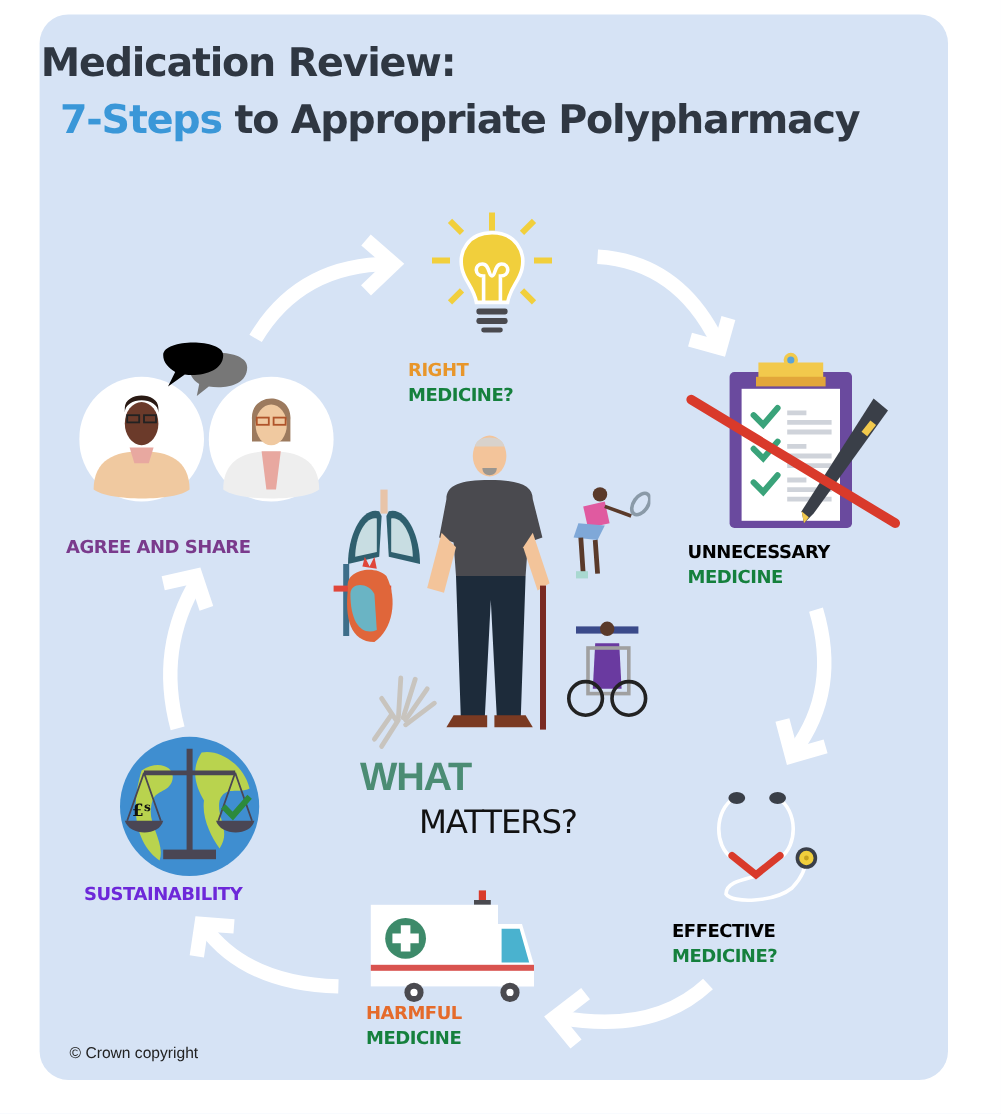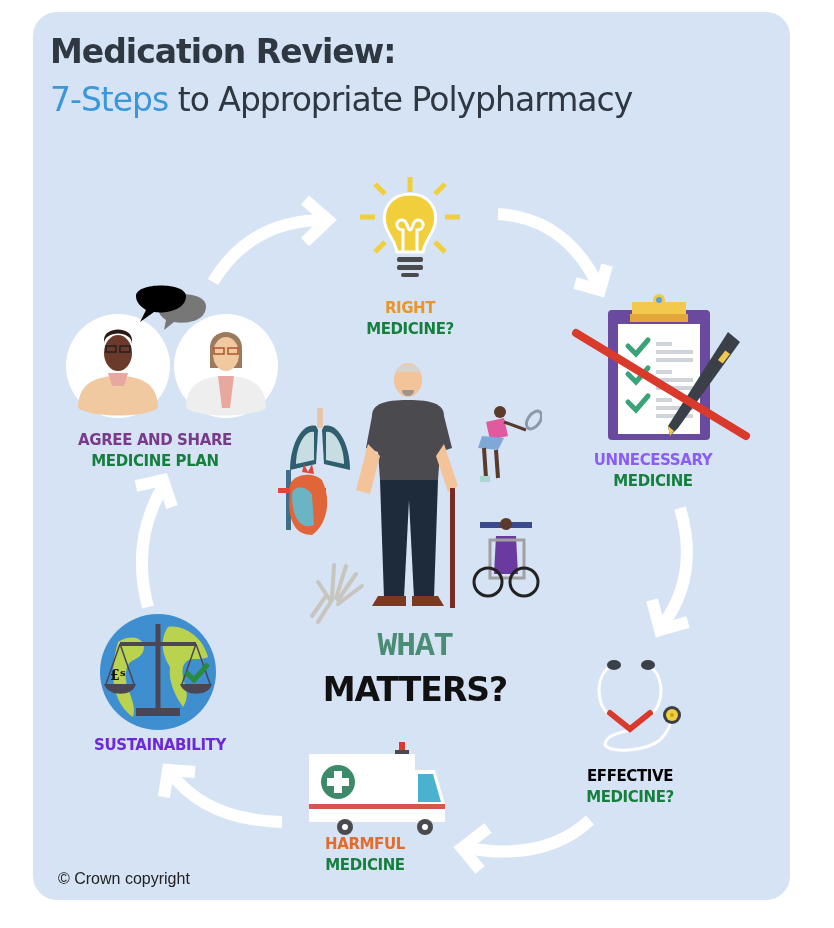--- a/index.html
+++ b/index.html
@@ -1,27 +1,27 @@
 <!DOCTYPE html>
 <html><head>
 <meta charset="utf-8">
 <style>
   html, body { margin: 0; padding: 0; background: #ffffff; }
   body { width: 834px; height: 928px; position: relative; overflow: hidden; font-family: "Liberation Sans", sans-serif; }
   .card { position: absolute; left: 33px; top: 12px; width: 757px; height: 888px; background: #d6e3f5; border-radius: 24px; }
-  .title1 { position: absolute; left: 50px; top: 32px; font-family: "DejaVu Sans", sans-serif; font-weight: bold; font-size: 33px; color: #2f3742; letter-spacing: -1px; }
-  .title2 { position: absolute; left: 50px; top: 80px; font-family: "DejaVu Sans", sans-serif; font-weight: normal; font-size: 33px; color: #2f3742; letter-spacing: -1px; }
+  .title1 { position: absolute; left: 34px; top: 32px; font-family: "DejaVu Sans", sans-serif; font-weight: bold; font-size: 33px; color: #2f3742; letter-spacing: -1px; }
+  .title2 { position: absolute; left: 50px; top: 80px; font-family: "DejaVu Sans", sans-serif; font-weight: bold; font-size: 33px; color: #2f3742; letter-spacing: -1px; }
   .title2 .accent { color: #3a97d8; }
-  .lbl { position: absolute; font-family: "DejaVu Sans", sans-serif; font-weight: bold; font-size: 15px; text-align: center; line-height: 21px; letter-spacing: -0.4px; }
+  .lbl { position: absolute; font-family: "DejaVu Sans", sans-serif; font-weight: bold; font-size: 15px; line-height: 21px; letter-spacing: -0.4px; }
   .lbl .l1 { display: block; }
   .lbl .l2 { display: block; color: #15803d; }
   .abs { position: absolute; }
-  .center-what { position: absolute; left: 300px; top: 628px; width: 230px; text-align: center; font-family: Liberation Mono, monospace; font-weight: bold; font-size: 33px; color: #4b8c74; letter-spacing: -1px; }
-  .center-matters { position: absolute; left: 290px; top: 670px; width: 250px; text-align: center; font-family: "DejaVu Sans", sans-serif; font-weight: bold; font-size: 33px; color: #111111; letter-spacing: -1px; }
-  .copyright { position: absolute; left: 58px; top: 870px; font-family: "Liberation Sans", sans-serif; font-size: 16px; color: #222; }
+  .center-what { position: absolute; left: 300px; top: 628px; width: 230px; font-family: Liberation Sans, sans-serif; font-weight: bold; font-size: 33px; color: #4b8c74; letter-spacing: -1px; }
+  .center-matters { position: absolute; left: 290px; top: 670px; width: 250px; text-align: center; font-family: "DejaVu Sans", sans-serif; font-weight: normal; font-size: 27px; color: #111111; letter-spacing: -1px; }
+  .copyright { position: absolute; left: 58px; top: 870px; font-family: "Liberation Sans", sans-serif; font-size: 13px; color: #222; }
   svg { display: block; }
 </style>
 </head>
 <body>
 
 <div class="card"></div>
 
 <div class="title1">Medication Review:</div>
 <div class="title2"><span class="accent">7-Steps</span><span> to Appropriate Polypharmacy</span></div>
 
@@ -91,21 +91,21 @@
     <line x1="88" y1="112" x2="104" y2="112"></line>
       <line x1="88" y1="120" x2="125" y2="120"></line>
       <line x1="88" y1="128" x2="125" y2="128"></line>
   </g>
   <path d="M160 44 L172 54 L110 140 L102 148 L100 138Z" fill="#3a3f48"></path>
   <rect x="150" y="66" width="12" height="6" transform="rotate(-52 156 69)" fill="#f2c94c"></rect>
   <path d="M100 138 L102 148 L106 143Z" fill="#f2c94c"></path>
   <line x1="8" y1="45" x2="178" y2="148" stroke="#d93a2b" stroke-width="8" stroke-linecap="round"></line>
 </svg>
 <div class="lbl" style="left:573px;top:450px;width:160px">
-  <span class="l1" style="color:#8b5cf6">UNNECESSARY</span>
+  <span class="l1" style="color:#000000">UNNECESSARY</span>
   <span class="l2">MEDICINE</span>
 </div>
 
 <svg class="abs" style="left:590px;top:655px" width="100" height="100" viewBox="0 0 100 100">
   <path d="M22 10 C5 20 5 50 20 60 L40 75 L60 60 C75 50 75 20 58 10" fill="none" stroke="#fff" stroke-width="3"></path>
   <path d="M40 75 C30 78 15 80 15 90 C20 98 55 97 70 85 C80 75 82 65 82 58" fill="none" stroke="#fff" stroke-width="3"></path>
   <ellipse cx="24" cy="10" rx="7" ry="5" fill="#3a3f48"></ellipse>
   <ellipse cx="58" cy="10" rx="7" ry="5" fill="#3a3f48"></ellipse>
   <path d="M20 58 L40 74 L60 58" fill="none" stroke="#d93a2b" stroke-width="6" stroke-linecap="round"></path>
   <circle cx="82" cy="60" r="9" fill="#3a3f48"></circle>
@@ -168,23 +168,22 @@
   <path d="M120 130 C120 105 138 98 160 98 C182 98 200 105 200 130 C188 140 132 140 120 130Z" fill="#eeeeee"></path>
   <path d="M152 98 L168 98 L164 130 L156 130Z" fill="#e8a8a0"></path>
   <path d="M144 72 C142 48 178 48 176 72 L176 90 L144 90Z" fill="#9c7a5e"></path>
   <ellipse cx="160" cy="76" rx="13" ry="17" fill="#f0c9a0"></ellipse>
   <rect x="148" y="70" width="10" height="6" fill="none" stroke="#b0542a" stroke-width="1.5"></rect>
   <rect x="162" y="70" width="10" height="6" fill="none" stroke="#b0542a" stroke-width="1.5"></rect>
 
   <path d="M92 28 C92 12 140 12 140 28 C140 44 120 46 108 44 L98 52 L100 42 C94 38 92 34 92 28Z" fill="#777777"></path>
   <path d="M70 18 C70 4 120 4 120 18 C120 32 100 36 88 34 L74 44 L80 32 C74 28 70 24 70 18Z" fill="#000000"></path>
 </svg>
-<div class="lbl" style="left:55px;top:430px;width:200px">
+<div class="lbl" style="left:55px;top:446px;width:200px">
   <span class="l1" style="color:#7a3a8c">AGREE AND SHARE</span>
-  <span class="l2">MEDICINE PLAN</span>
 </div>
 
 <svg class="abs" style="left:272px;top:360px" width="270" height="265" viewBox="0 0 270 265">
 
   <g>
     <rect x="45" y="48" width="6" height="20" fill="#e8c4a8"></rect>
     <path d="M44 66 C30 62 18 85 18 110 L44 104 L46 70Z" fill="#2f5f6e"></path>
     <path d="M52 66 C66 62 78 85 78 110 L52 104 L50 70Z" fill="#2f5f6e"></path>
     <path d="M42 72 C32 70 24 88 24 104 L42 100Z" fill="#c8dde2"></path>
     <path d="M54 72 C64 70 72 88 72 104 L54 100Z" fill="#c8dde2"></path>

